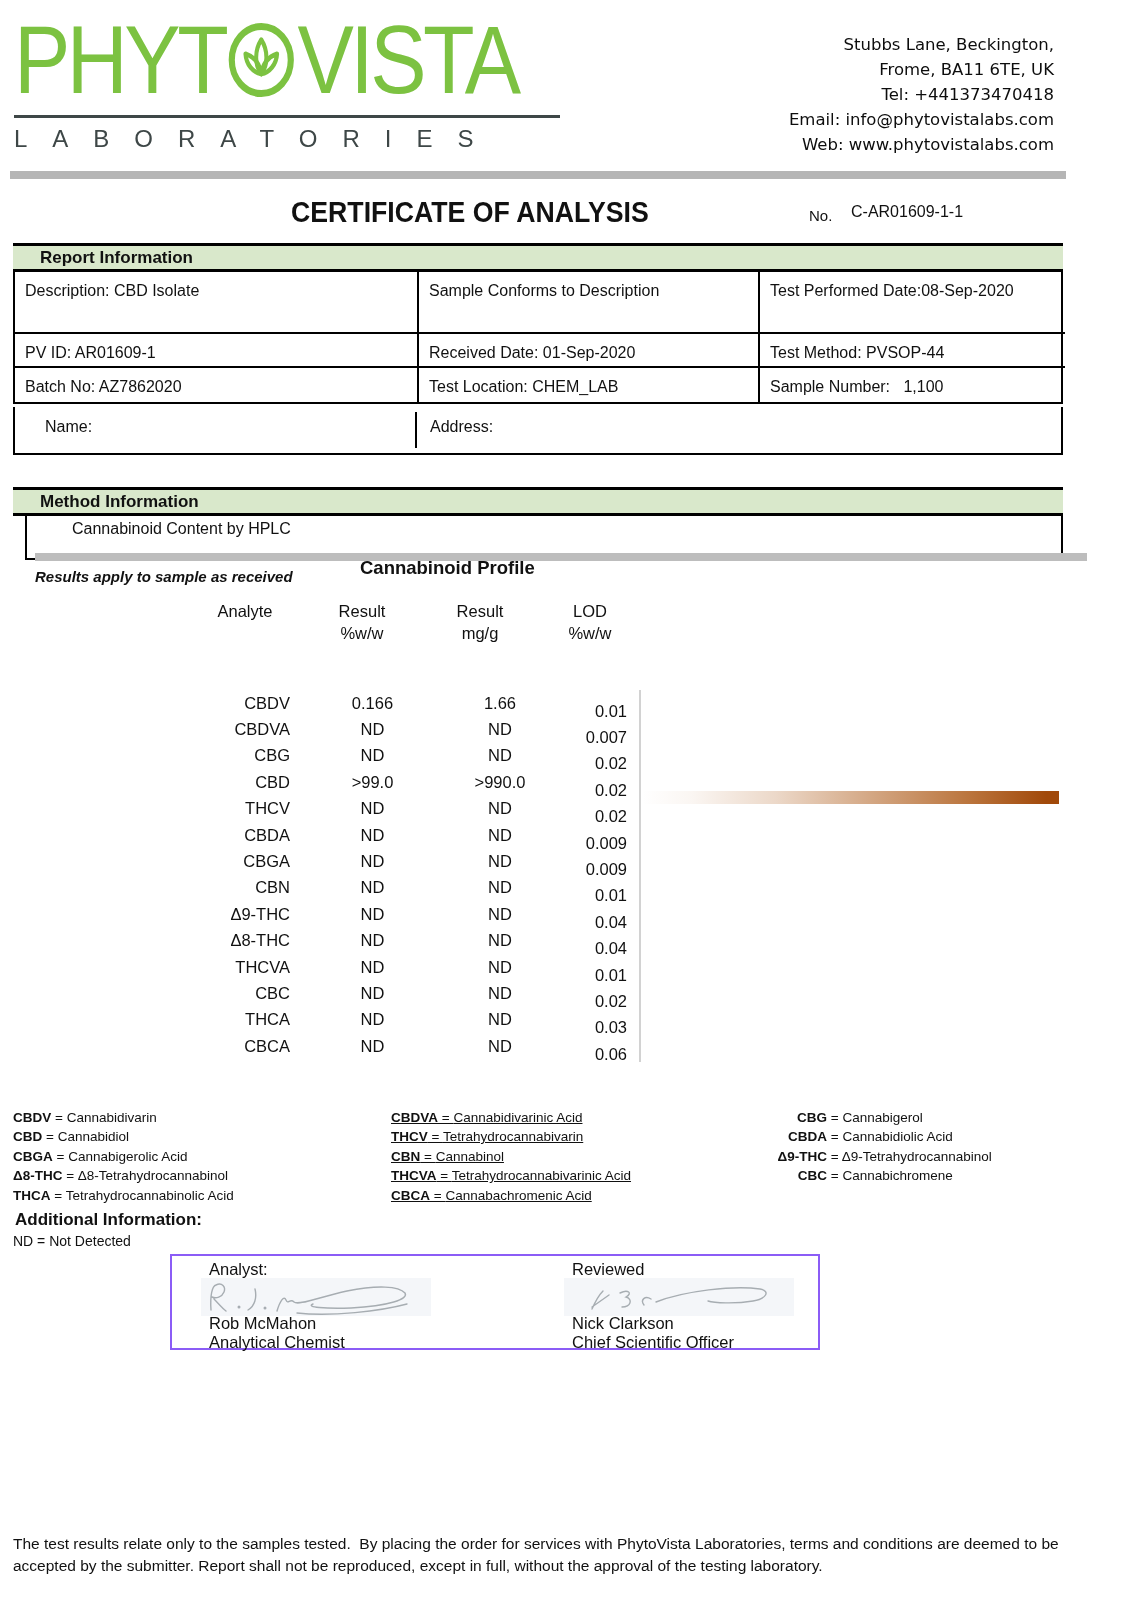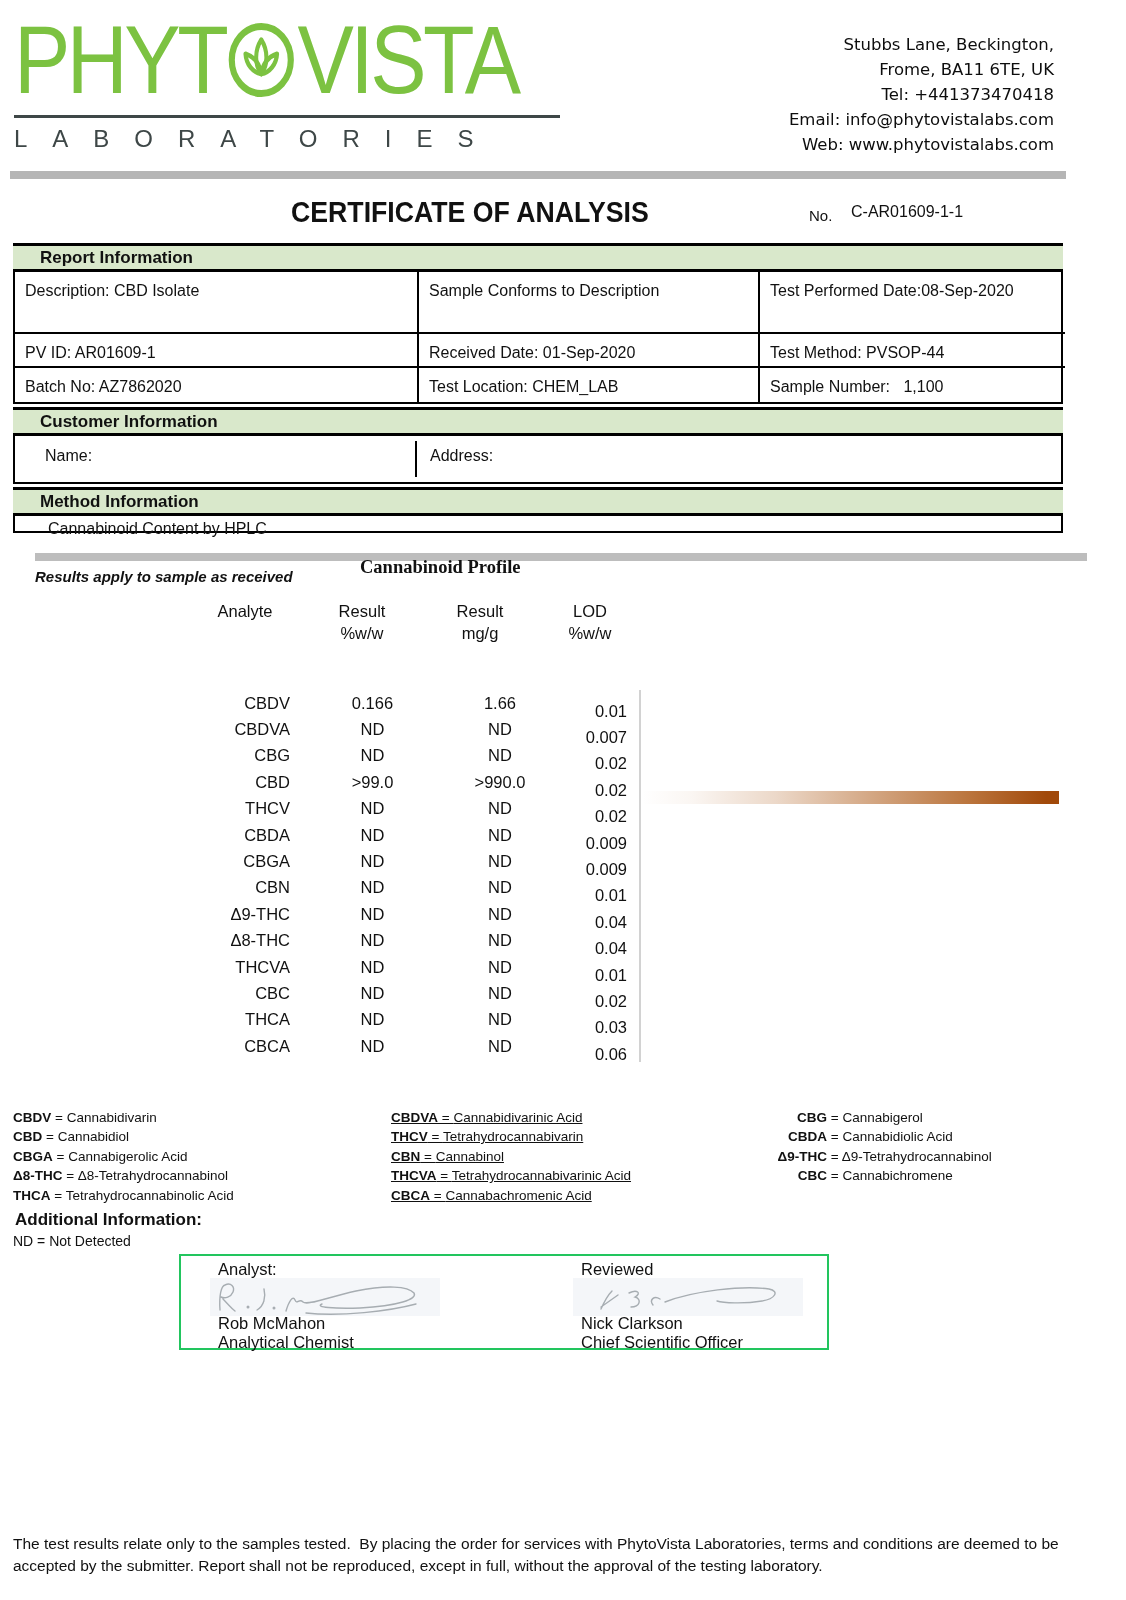--- a/index.html
+++ b/index.html
@@ -34,26 +34,26 @@
   .sample-grid{display:grid;grid-template-columns:404px 341px 305px;grid-template-rows:62px 34px 34px;
                border:2px solid #000;border-top:none;box-sizing:border-box;}
   .sample-grid .cell{border-right:2px solid #000;border-bottom:2px solid #000;
                      padding:8px 12px 0 10px;font-size:16px;line-height:22px;white-space:pre-wrap;}
   .sample-grid .cell.lastcol{border-right:none;}
   .sample-grid .cell.lastrow{border-bottom:none;}
   .cust-body{position:relative;height:48px;border:2px solid #000;border-top:none;box-sizing:border-box;}
   .cust-name{position:absolute;left:30px;top:11px;font-size:16px;}
   .cust-div{position:absolute;left:400px;top:5px;bottom:5px;width:2px;background:#000;}
   .cust-addr{position:absolute;left:415px;top:11px;font-size:16px;}
-  .meth-body{height:17px;border:2px solid #000;border-top:none;box-sizing:border-box;
-             padding-left:33px;font-size:16px;line-height:26px;}
+  .meth-body{height:44px;border:2px solid #000;border-top:none;box-sizing:border-box;
+             padding-left:45px;font-size:16px;line-height:26px;margin-left:12px;}
 
   
   .prof-note{position:absolute;left:35px;top:568px;font-size:15px;font-weight:700;font-style:italic;}
-  .prof-title{position:absolute;left:360px;top:557px;font-size:18.5px;font-weight:700;font-family:Liberation Serif, serif;}
+  .prof-title{position:absolute;left:360px;top:557px;font-size:18.5px;font-weight:700;}
   .colhead{position:absolute;width:130px;text-align:center;font-size:16.5px;line-height:22px;top:600px;}
   .ch0{left:180px;} .ch1{left:297px;} .ch2{left:415px;} .ch3{left:525px;}
   .prof-rows{position:absolute;left:150px;top:690px;display:grid;
              grid-template-columns:140px 165px 90px 82px;grid-auto-rows:26.4px;
              font-size:16.5px;align-items:center;}
   .prof-rows .a{text-align:right;}
   .prof-rows .c{text-align:center;}
   .prof-rows .r{text-align:right;margin-top:16px;}
   .vline{position:absolute;left:639px;top:690px;width:2px;height:372px;background:#d2d2d2;}
   .cbd-bar{position:absolute;left:642px;top:791px;width:417px;height:13px;
@@ -64,22 +64,22 @@
   
   .legend-col{position:absolute;top:1108px;font-size:13.5px;line-height:19.4px;}
   .lc1{left:13px;} .lc2{left:391px;text-decoration:underline;} .lc3{left:755px;}
   .legend-col b{font-weight:700;}
   .lc3 .abbr{display:inline-block;width:72px;text-align:right;font-weight:700;}
 
   .add-head{position:absolute;left:15px;top:1210px;font-size:17px;font-weight:700;}
   .nd-note{position:absolute;left:13px;top:1233px;font-size:14px;}
 
   
-  .sig-box{position:absolute;left:179px;top:1254px;width:650px;height:96px;
-           border:2px solid #22c55e;box-sizing:border-box;}
+  .sig-box{position:absolute;left:170px;top:1254px;width:650px;height:96px;
+           border:2px solid #8b5cf6;box-sizing:border-box;}
   .sig-col{position:absolute;top:0;height:100%;}
   .sig-left{left:37px;} .sig-right{left:400px;}
   .sig-label{position:absolute;top:4px;font-size:16.5px;}
   .sig-img{position:absolute;top:22px;left:-8px;width:230px;height:38px;background:#f4f6f9;}
   .sig-name{position:absolute;top:58px;font-size:16.5px;white-space:nowrap;}
   .sig-role{position:absolute;top:77px;font-size:16.5px;white-space:nowrap;}
 
   .footer{position:absolute;left:13px;top:1533px;width:1108px;font-size:15.5px;
           line-height:21.5px;white-space:pre-wrap;}
 </style>
@@ -127,21 +127,20 @@
       <div class="cell">PV ID: AR01609-1</div>
       <div class="cell">Received Date: 01-Sep-2020</div>
       <div class="cell lastcol">Test Method: PVSOP-44</div>
       <div class="cell lastrow">Batch No: AZ7862020</div>
       <div class="cell lastrow">Test Location: CHEM_LAB</div>
       <div class="cell lastcol lastrow">Sample Number:   1,100</div>
     </div>
   </div>
 
   <div class="section" style="top:407px;">
-    <div class="sec-head">Customer Information</div>
     <div class="cust-body">
       <span class="cust-name">Name:</span>
       <span class="cust-div"></span>
       <span class="cust-addr">Address:</span>
     </div>
   </div>
 
   <div class="section" style="top:487px;">
     <div class="sec-head">Method Information</div>
     <div class="meth-body">Cannabinoid Content by HPLC</div>

